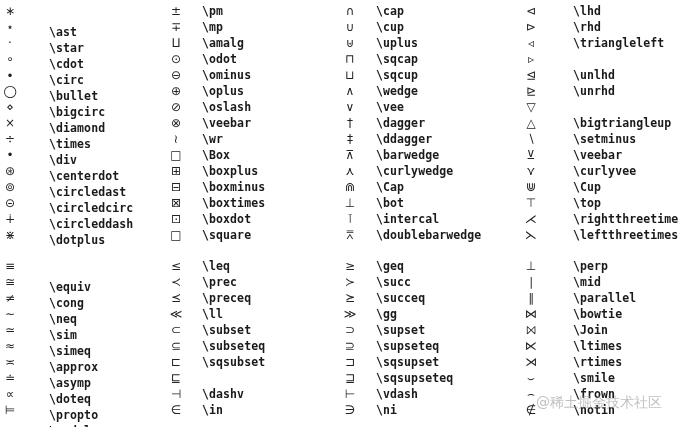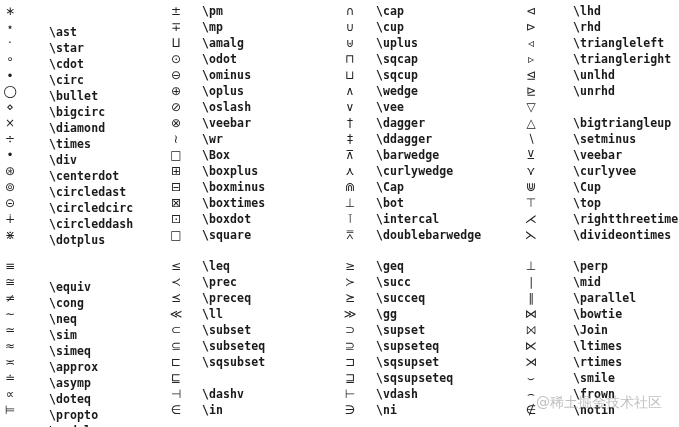--- a/index.html
+++ b/index.html
@@ -79,21 +79,20 @@
     <div class="row c1" style="top: 48px;">
       <span class="sym">⊙</span>
       <span class="cmd">\odot</span>
     </div>
     <div class="row c2" style="top: 48px;">
       <span class="sym">⊓</span>
       <span class="cmd">\sqcap</span>
     </div>
     <div class="row c3" style="top: 48px;">
       <span class="sym">▹</span>
-      <span class="cmd">\triangleright</span>
     </div>
     <div class="row c0" style="top: 64px;">
       <span class="sym">∙</span>
       <span class="cmd">\bullet</span>
     </div>
     <div class="row c1" style="top: 64px;">
       <span class="sym">⊖</span>
       <span class="cmd">\ominus</span>
     </div>
     <div class="row c2" style="top: 64px;">
@@ -253,21 +252,21 @@
     <div class="row c1" style="top: 224px;">
       <span class="sym">□</span>
       <span class="cmd">\square</span>
     </div>
     <div class="row c2" style="top: 224px;">
       <span class="sym">⩞</span>
       <span class="cmd">\doublebarwedge</span>
     </div>
     <div class="row c3" style="top: 224px;">
       <span class="sym">⋋</span>
-      <span class="cmd">\divideontimes</span>
+      <span class="cmd">\leftthreetimes</span>
     </div>
   </div>
 <div id="sec2" class="section">
     <div class="row c0" style="top: 0px;">
       <span class="sym">≡</span>
       <span class="cmd">\equiv</span>
     </div>
     <div class="row c1" style="top: 0px;">
       <span class="sym">≤</span>
       <span class="cmd">\leq</span>

